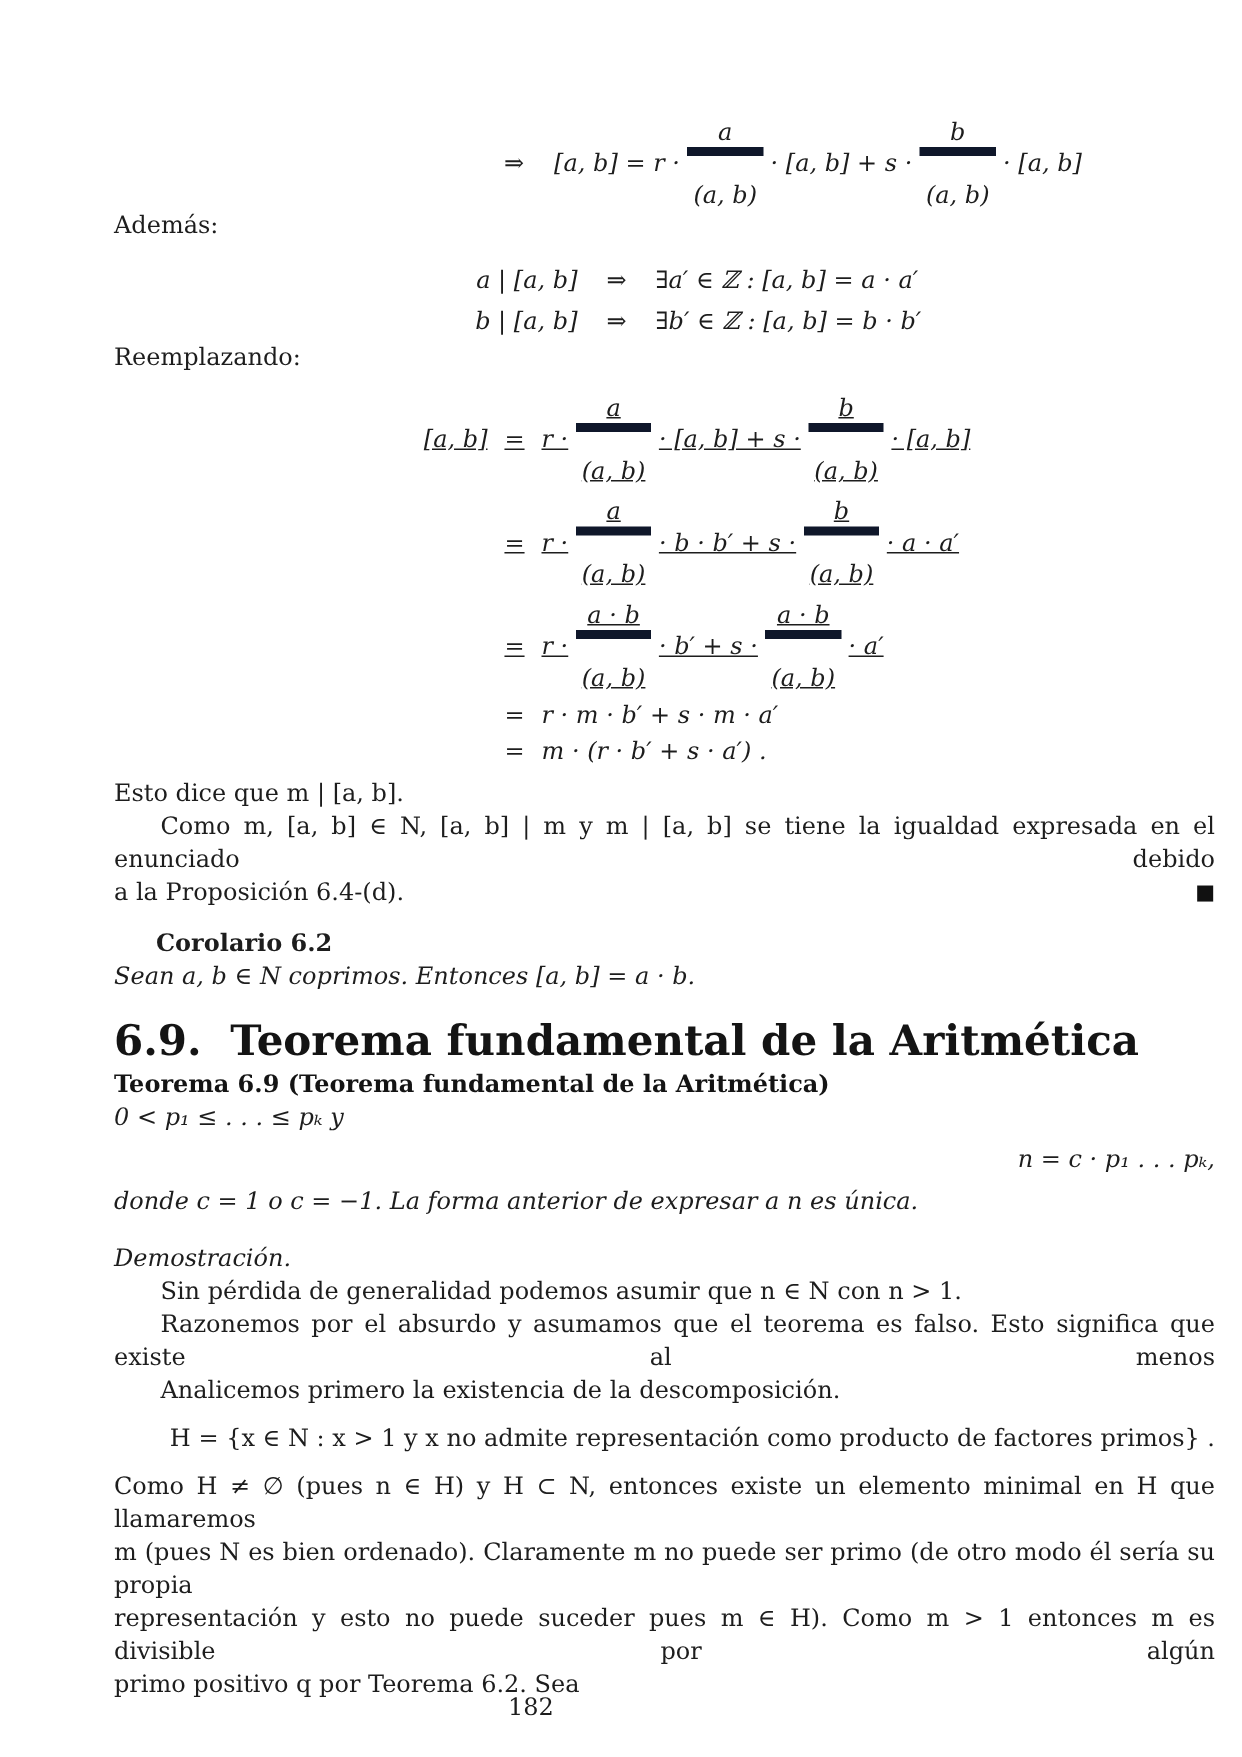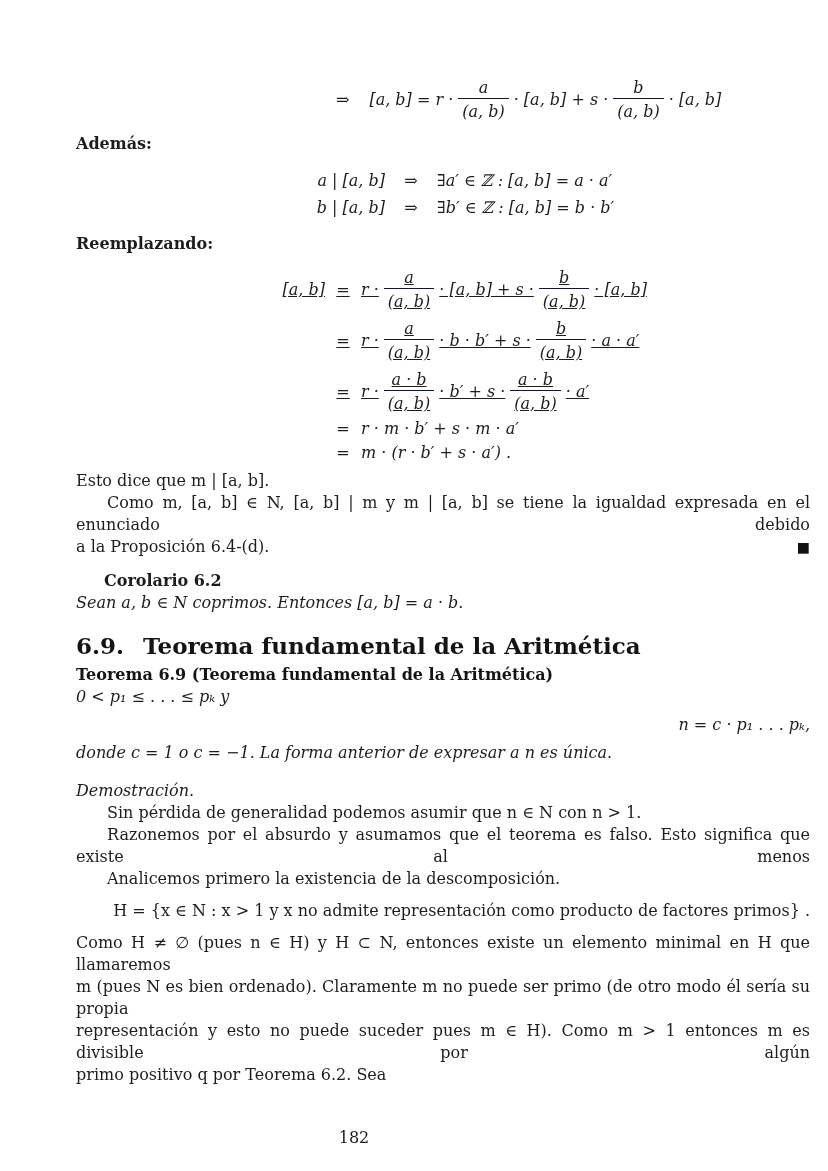--- a/index.html
+++ b/index.html
@@ -17,21 +17,21 @@
   .line{min-height:22px;}
   .jl{text-align:justify;text-align-last:justify;}
   .ind{text-indent:31px;}
   .it{font-style:italic;}
   .bold{font-weight:bold;}
   .up{font-style:normal;}
 
   
   .eqrow{display:flex;align-items:center;white-space:pre;}
   .frac{display:inline-flex;flex-direction:column;align-items:center;margin:0 5px;line-height:19px;}
-  .frac .den{border-top:1px solid #0f172a;padding:3px 4px 0 4px;}
+  .frac .den{border-top:6px solid #0f172a;padding:16px 4px 0 4px;}
   .frac .num{padding:0 4px 1px 4px;}
 
   .eq-top{margin-left:260px;font-style:italic;}
   .eq-top .arr{margin-right:20px;}
 
   .vblock{margin-top:12px;}
   .vrow{display:flex;align-items:center;margin-left:225px;font-style:italic;min-height:27px;white-space:pre;}
   .vlhs{width:84px;text-align:right;}
   .varr{width:52px;text-align:center;font-style:normal;}
 
@@ -39,22 +39,22 @@
   .drow{display:flex;align-items:center;margin-left:195px;font-style:italic;white-space:pre;margin-bottom:2px;}
   .drow.tall{padding:3px 0;text-decoration:underline;}
   .dlhs{width:54px;text-align:right;}
   .deq{width:36px;text-align:center;}
   .drhs{display:inline-flex;align-items:center;}
 
   .ceq{text-align:right;margin:6px 0;}
   .qed-row{display:flex;justify-content:space-between;align-items:center;}
   .qed{font-size:14px;line-height:14px;color:#111;}
 
-  .label-line{margin-top:12px;font-weight:bold;}
-  .sec-h{margin-top:17px;font-size:23px;line-height:30px;font-weight:bold;color:#141414;}
+  .label-line{}
+  .sec-h{margin-top:17px;font-size:28px;line-height:30px;font-weight:bold;color:#141414;}
   .sec-h .sec-num{display:inline-block;margin-right:19px;}
   .thm-h{font-weight:bold;margin-top:3px;color:#141414;}
   .footer{position:absolute;left:0;bottom:22px;width:708px;text-align:center;}
   .mt6{margin-top:6px;}
   .mt10{margin-top:10px;}
   .mt12{margin-top:12px;margin-left:28px;}
   .mt16{margin-top:16px;}
 </style>
 </head>
 <body>

